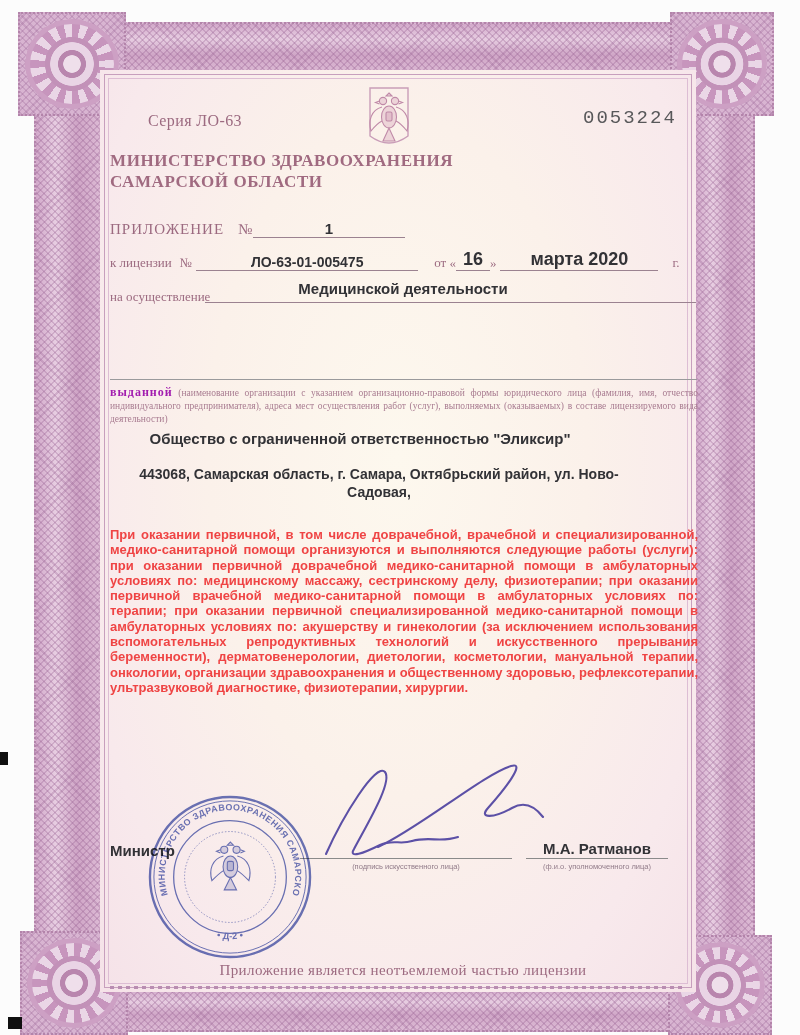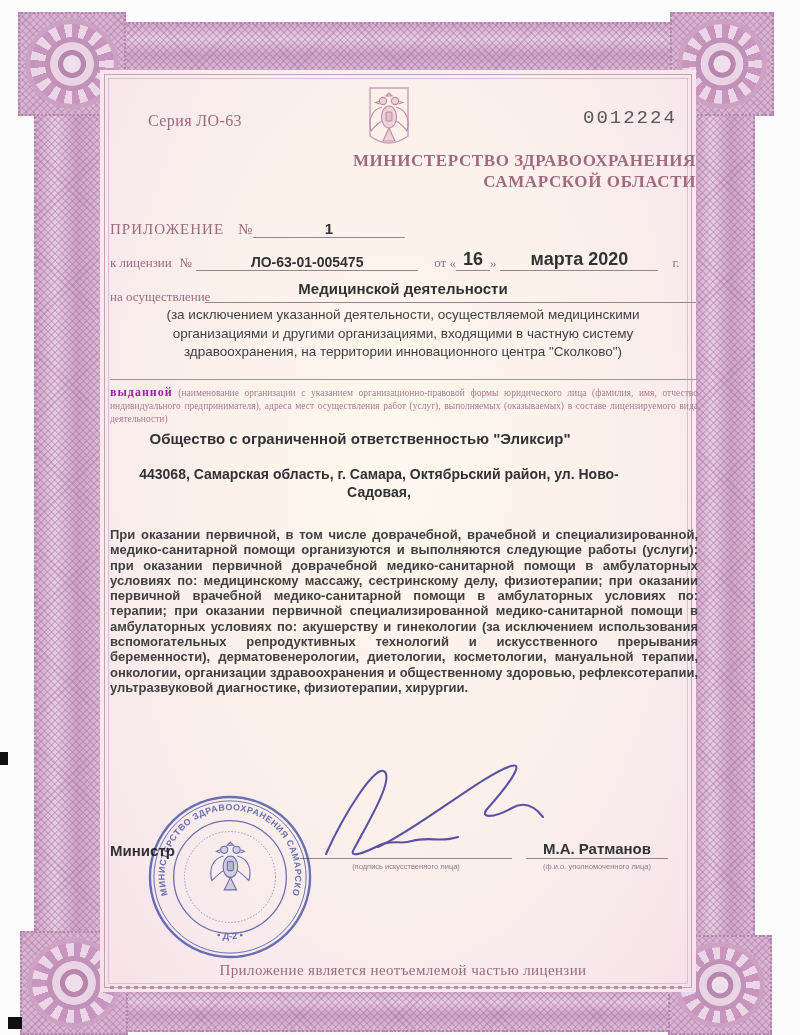--- a/index.html
+++ b/index.html
@@ -41,40 +41,40 @@
   .pin2{position:absolute;left:108px;top:78px;right:112px;bottom:51px;border:1px solid #ddbdd4;}
   .lace{position:absolute;left:110px;right:114px;top:986px;height:3px;
     background:repeating-linear-gradient(90deg,#b98db1 0 4px,transparent 4px 8px);}
   
   .abs{position:absolute;}
   .serif-m{color:#9c6a80;}
   .val{font-family:"Liberation Sans", sans-serif;font-weight:bold;color:#323236;}
   .series{left:148px;top:112px;font-size:16px;letter-spacing:.4px;}
   .formnum{left:583px;top:107px;font-family:"Liberation Mono", monospace;
            font-size:19px;color:#58585a;letter-spacing:2px;}
-  .ministry{left:110px;width:586px;top:150px;text-align:right;font-size:17px;
+  .ministry{left:110px;width:586px;top:150px;text-align:left;font-size:17px;
             font-weight:bold;letter-spacing:.6px;line-height:21px;color:#a06a80;}
   .row{display:flex;align-items:flex-end;}
   .appendix-row{left:110px;top:220px;width:400px;font-size:15px;letter-spacing:1px;}
   .u{display:inline-block;border-bottom:1px solid #9b8290;text-align:center;}
   .license-row{left:110px;top:249px;width:586px;font-size:13px;}
   .activity-label{left:110px;top:289px;font-size:13px;}
   .activity-value{left:110px;width:586px;top:280px;text-align:center;font-size:15px;}
   .activity-line{left:205px;width:491px;top:302px;border-bottom:1px solid #9b8290;height:0;}
   .exception{left:120px;width:566px;top:306px;text-align:center;font-size:13.5px;
              line-height:18.5px;color:#3f3f42;font-family:"Liberation Sans",sans-serif;}
   .toprule{left:110px;width:587px;top:379px;border-bottom:1px solid #9a9a9c;height:0;}
   .issued{left:110px;width:588px;top:386px;font-size:9.5px;line-height:13px;
           color:#a87b90;text-align:justify;}
   .issued b{font-size:12px;letter-spacing:1px;color:#a21caf;}
   .orgname{left:110px;width:500px;top:430px;text-align:center;font-size:15px;}
   .address{left:110px;width:538px;top:466px;text-align:center;font-size:14px;line-height:17.5px;}
   .works{left:110px;width:588px;top:527px;font-size:13px;line-height:15.3px;
          text-align:justify;font-family:"Liberation Sans",sans-serif;
-         font-weight:bold;color:#404040;}
+         font-weight:bold;color:#ef4444;}
   .minister{left:110px;top:842px;font-size:15px;}
   .sigline1{left:300px;width:212px;top:858px;border-bottom:1px solid #8a8a8a;height:0;}
   .sigcap1{left:300px;width:212px;top:862px;text-align:center;font-size:7.5px;color:#907a88;
            font-family:"Liberation Sans",sans-serif;}
   .fio{left:526px;width:142px;top:840px;text-align:center;font-size:15px;}
   .sigline2{left:526px;width:142px;top:858px;border-bottom:1px solid #8a8a8a;height:0;}
   .sigcap2{left:526px;width:142px;top:862px;text-align:center;font-size:7.5px;color:#907a88;
            font-family:"Liberation Sans",sans-serif;}
   .footer{left:110px;width:586px;top:962px;text-align:center;font-size:15px;letter-spacing:.4px;}
   .seal{left:146px;top:793px;opacity:.82;mix-blend-mode:multiply;}
@@ -113,21 +113,21 @@
       <path d="M13.5 15 l-4 1.5 4 1.5" fill="none"></path>
       <path d="M32.5 15 l4 1.5 -4 1.5" fill="none"></path>
       <ellipse cx="23" cy="31" rx="7.5" ry="11"></ellipse>
       <path d="M16 21 C5 24,2 35,5 45 C9 40,12 37,16 35" fill="none"></path>
       <path d="M30 21 C41 24,44 35,41 45 C37 40,34 37,30 35" fill="none"></path>
       <path d="M23 42 l-6 13 h12 z"></path>
       <rect x="20" y="26" width="6" height="9" rx="1.5"></rect>
     </g>
   </svg>
 
-  <div class="abs formnum">0012224</div>
+  <div class="abs formnum">0053224</div>
 
   <div class="abs ministry">
     <div>МИНИСТЕРСТВО ЗДРАВООХРАНЕНИЯ</div>
     <div>САМАРСКОЙ ОБЛАСТИ</div>
   </div>
 
   <div class="abs row appendix-row serif-m">
     <span>ПРИЛОЖЕНИЕ</span>
     <span style="margin-left:14px">№</span>
     <span class="u val" style="width:152px;font-size:15px;">1</span>
@@ -140,21 +140,20 @@
     <span style="margin-left:16px">от «</span>
     <span class="u val" style="width:34px;font-size:18px;">16</span>
     <span>»</span>
     <span class="u val" style="width:158px;font-size:18px;margin-left:4px;">марта 2020</span>
     <span style="margin-left:14px">г.</span>
   </div>
 
   <div class="abs activity-value val">Медицинской деятельности</div>
   <div class="abs activity-label serif-m">на осуществление</div>
   <div class="abs activity-line"></div>
-  <div class="abs exception">(за исключением указанной деятельности, осуществляемой медицинскими организациями и другими организациями, входящими в частную систему здравоохранения, на территории инновационного центра "Сколково")</div>
 
   <div class="abs toprule"></div>
 
   <p class="abs issued" style="margin:0">
     <b>выданной</b>
     <span>(наименование организации с указанием организационно-правовой формы юридического лица (фамилия, имя, отчество индивидуального предпринимателя), адреса мест осуществления работ (услуг), выполняемых (оказываемых) в составе лицензируемого вида деятельности)</span>
   </p>
 
   <div class="abs orgname val">Общество с ограниченной ответственностью "Эликсир"</div>
 

